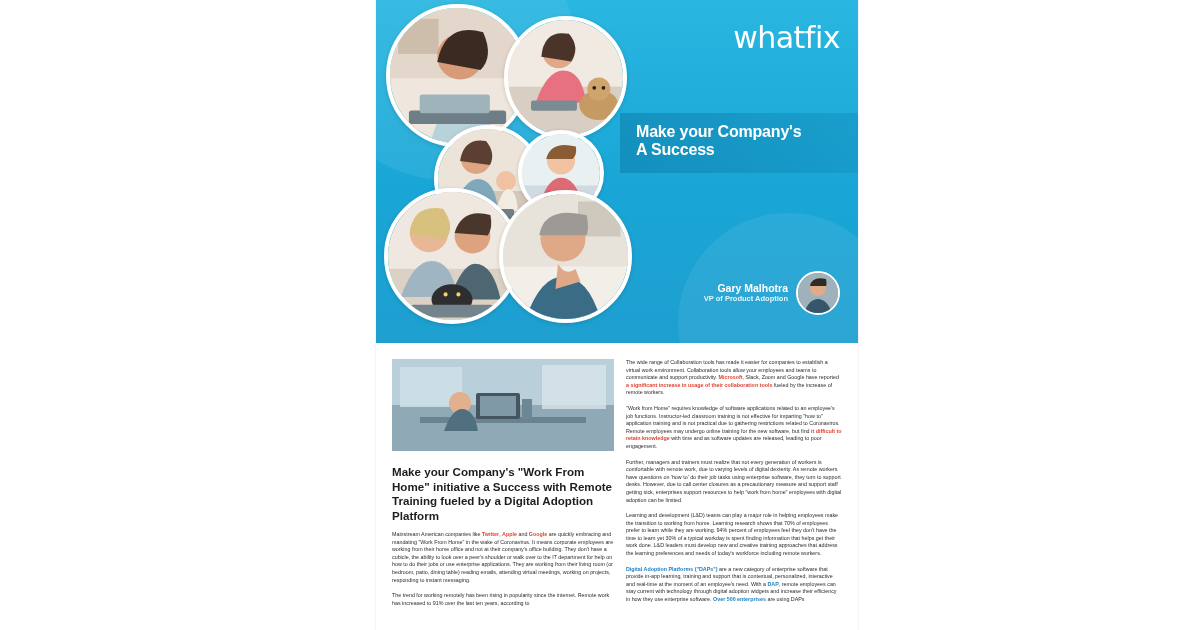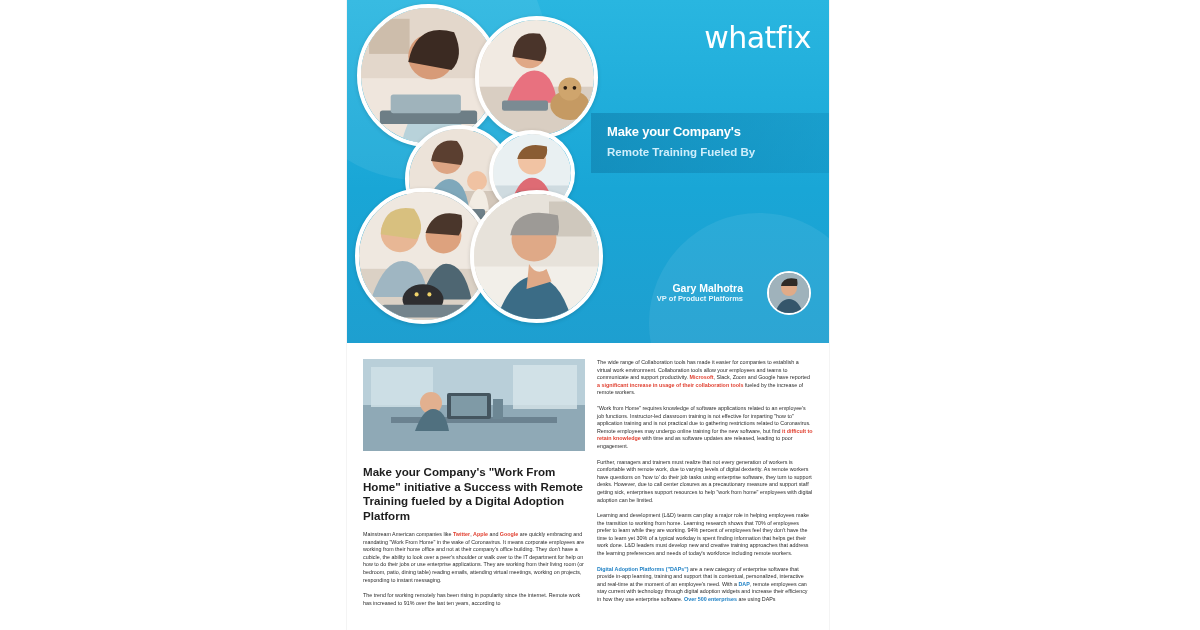--- a/index.html
+++ b/index.html
@@ -13,21 +13,21 @@
   }
   #page {
     position: relative;
     width: 1200px;
     height: 630px;
     background: #ffffff;
   }
   
   #sheet {
     position: absolute;
-    left: 347px;
+    left: 376px;
     top: 0px;
     width: 482px;
     height: 630px;
     background: #ffffff;
     box-shadow: 0 0 1px rgba(0,0,0,0.25);
     overflow: hidden;
   }
   
   #hero {
     position: relative;
@@ -79,21 +79,21 @@
     background: rgba(255,255,255,0.0);
   }
   #headline-plate .bg {
     position: absolute;
     left: 0; top: 0; right: 0; bottom: 0;
     background: linear-gradient(90deg, rgba(14,123,168,0.55) 0%, rgba(16,138,186,0.35) 100%);
   }
   #headline-plate .inner { position: relative; }
   .hl-line {
     color: #ffffff;
-    font-size: 13px;
+    font-size: 16px;
     font-weight: bold;
     line-height: 17px;
     margin: 0 0 1px 0;
     letter-spacing: -0.2px;
   }
   .sub-line {
     color: #cfeefb;
     font-size: 11.5px;
     font-weight: bold;
     line-height: 13px;
@@ -101,21 +101,21 @@
   }
   .sub-line.first { margin-top: 6px; }
 
   
   #author {
     position: absolute;
     right: 18px;
     bottom: 28px;
     display: flex;
     align-items: center;
-    gap: 24px;
+    gap: 8px;
   }
   #author .txt { text-align: right; }
   #author .name {
     color: #ffffff;
     font-size: 10.5px;
     font-weight: bold;
     line-height: 12px;
   }
   #author .role {
     color: #e2f5fd;
@@ -270,28 +270,28 @@
           <path d="M44 56 q6 10 14 4 l4 10 l-20 6 z" fill="#dfa987"></path>
         </svg>
       </div>
 
       <div id="logo">whatfix</div>
 
       <div id="headline-plate">
         <div class="bg"></div>
         <div class="inner">
           <div class="hl-line">Make your Company's</div>
-          <div class="sub-line first">Remote Training Fueled By</div>
+          <div class="hl-line">A Success</div>
         </div>
       </div>
 
       <div id="author">
         <div class="txt">
           <div class="name">Gary Malhotra</div>
-          <div class="role">VP of Product Platforms</div>
+          <div class="role">VP of Product Adoption</div>
         </div>
         <div id="avatar">
           <svg width="100%" height="100%" viewBox="0 0 40 40" preserveAspectRatio="xMidYMid slice">
             <rect width="40" height="40" fill="#9fb2bb"></rect>
             <circle cx="20" cy="15" r="8" fill="#e0ab88"></circle>
             <path d="M12 13 q2 -10 16 -7 q1 5 0 7 z" fill="#2f2a26"></path>
             <path d="M6 40 q5 -14 14 -14 q9 0 14 14 z" fill="#35566b"></path>
           </svg>
         </div>
       </div>

